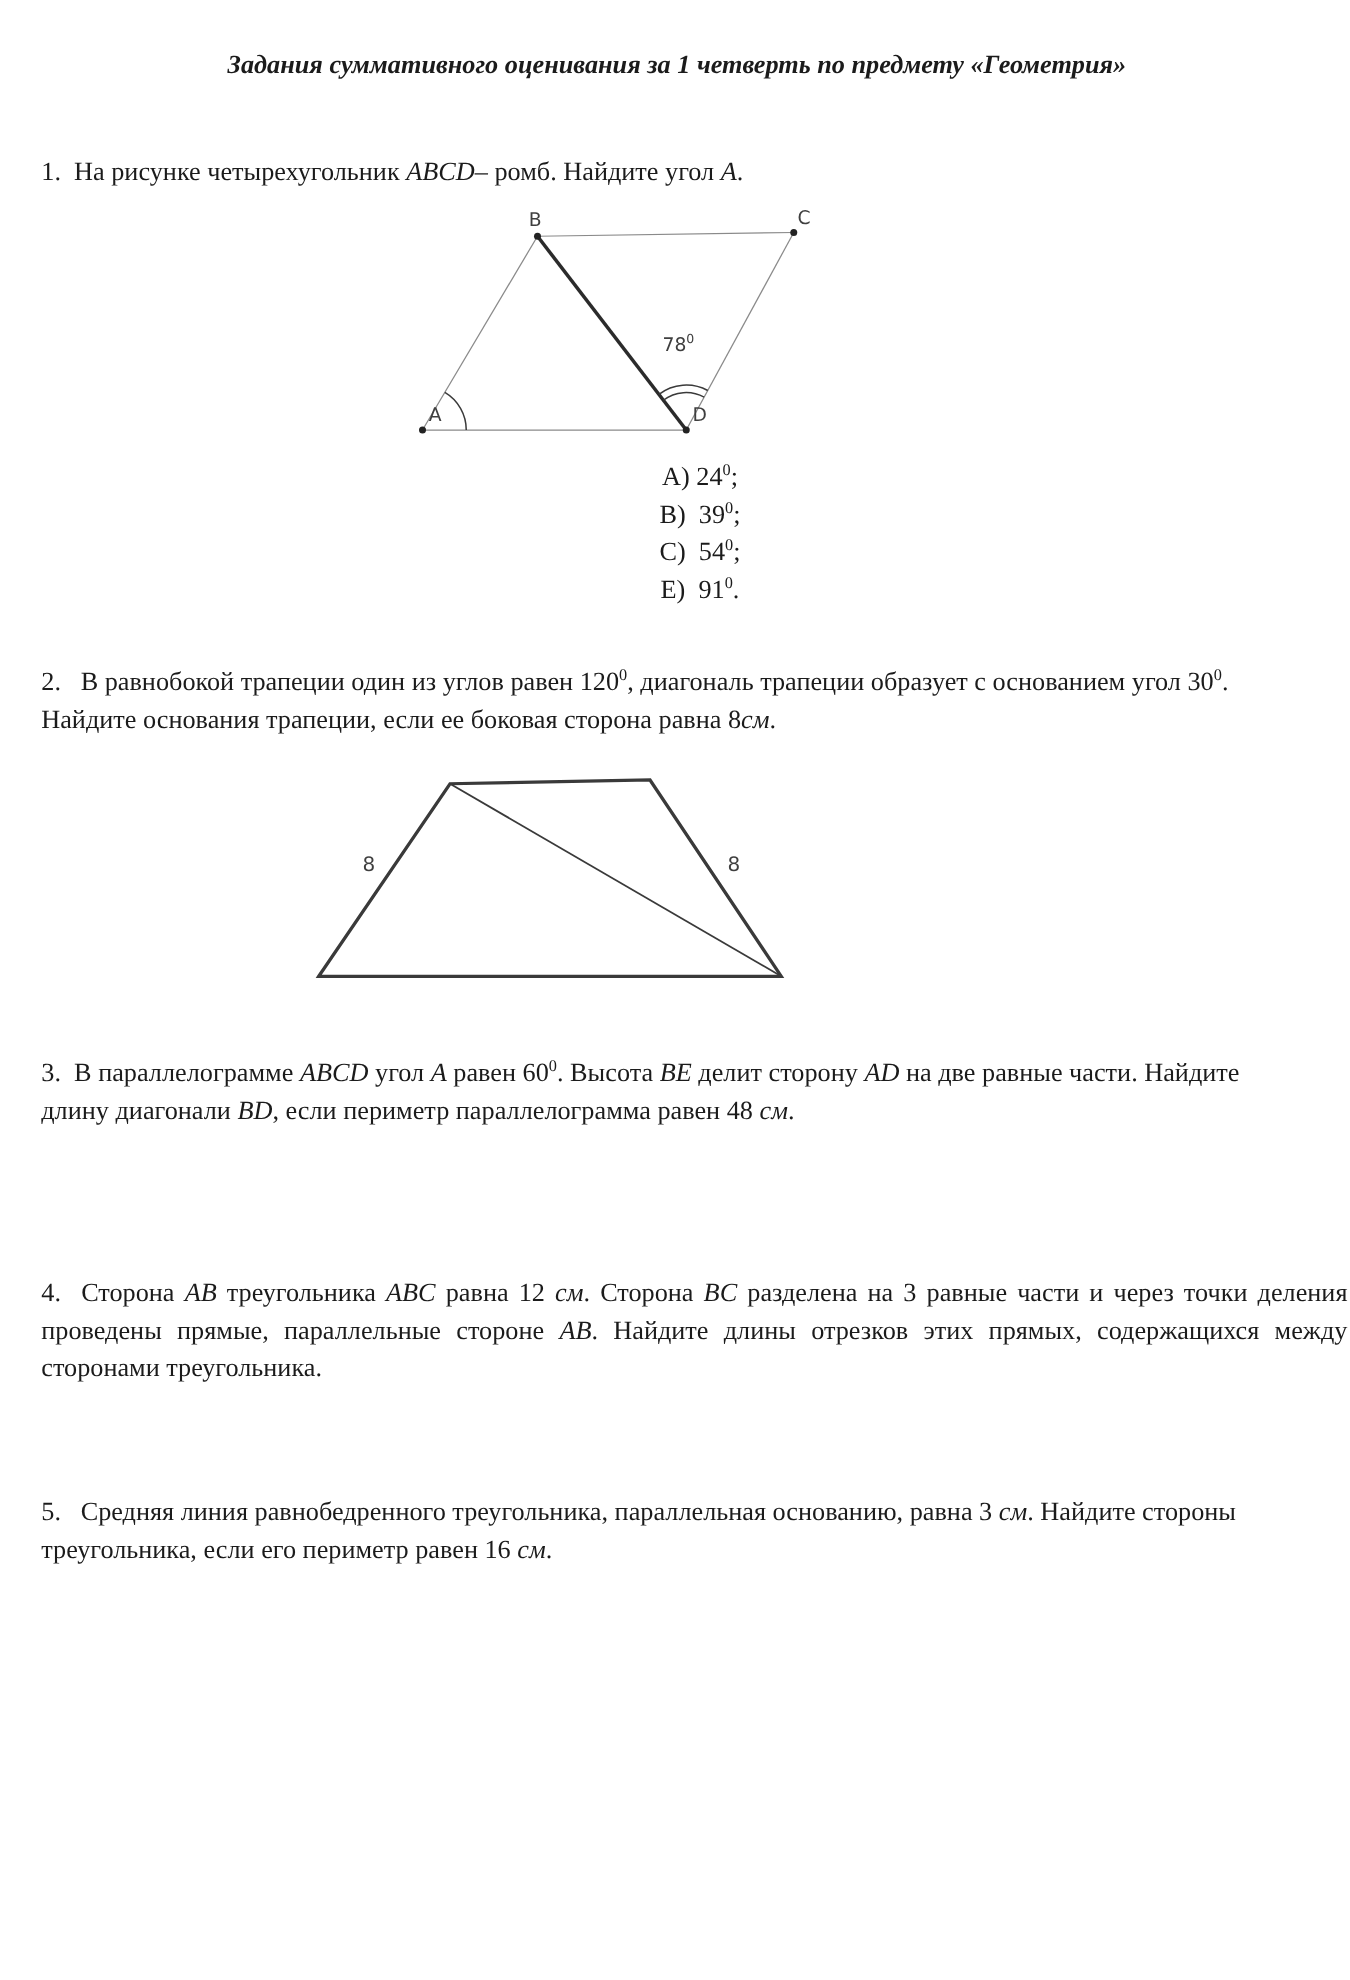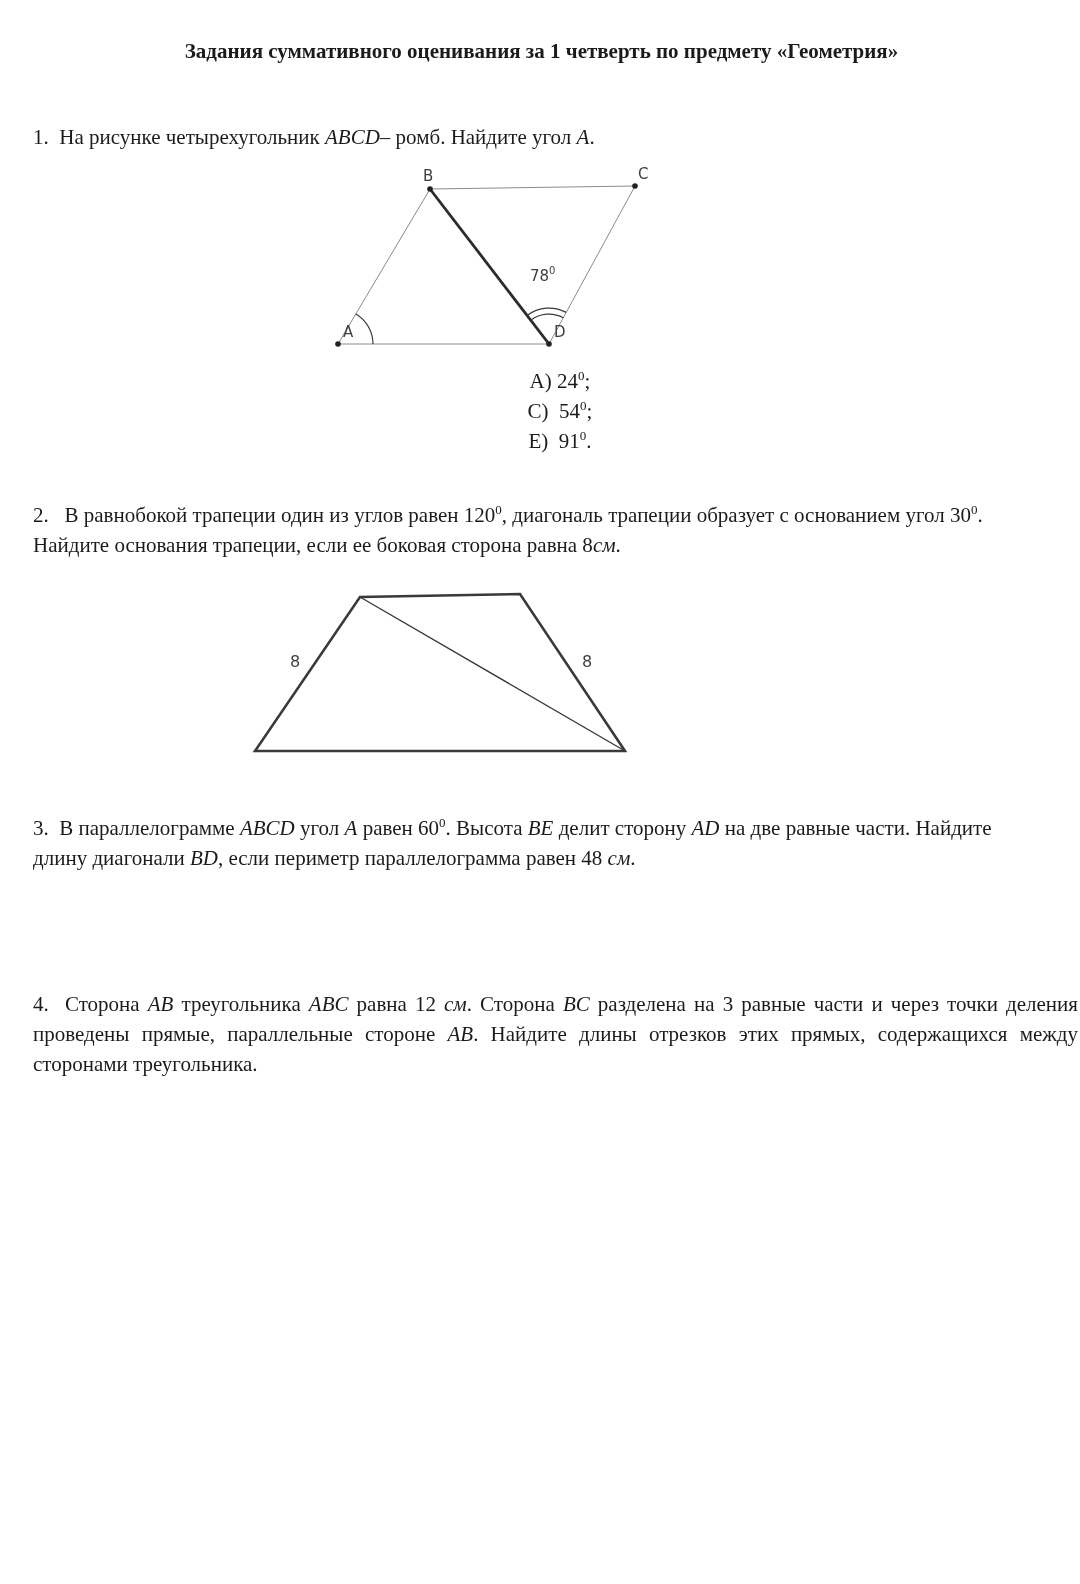--- a/index.html
+++ b/index.html
@@ -19,20 +19,21 @@
     font-size: 21px;
     line-height: 1.42;
     overflow: hidden;
   }
   .doc-title {
     margin: 0 0 58px 0;
     text-align: center;
     font-size: 21px;
     font-weight: bold;
     line-height: 1.3;
+    font-style: italic;
   }
   .problem {
     margin: 0;
     white-space: pre-wrap;
   }
   .it { font-style: italic; }
   sup {
     font-size: 0.62em;
     line-height: 0;
     vertical-align: super;
@@ -90,33 +91,35 @@
       <text x="318" y="20" font-size="15">C</text>
       <text x="23" y="178" font-size="15">A</text>
       <text x="234" y="178" font-size="15">D</text>
 
       <text x="210" y="122" font-size="15" fill="#222222"><tspan>78</tspan><tspan dy="-7" font-size="10">0</tspan></text>
     </svg>
   </div>
 
   <div class="options">
     <div class="option"><span>A) 24</span><sup>0</sup><span>;</span></div>
+    <div class="option"><span>B)  39</span><sup>0</sup><span>;</span></div>
     <div class="option"><span>C)  54</span><sup>0</sup><span>;</span></div>
     <div class="option"><span>E)  91</span><sup>0</sup><span>.</span></div>
   </div>
 
   <p class="problem p2"><span>2.   В равнобокой трапеции один из углов равен 120</span><sup>0</sup><span>, диагональ трапеции образует с основанием угол 30</span><sup>0</sup><span>. Найдите основания трапеции, если ее боковая сторона равна 8</span><span class="it">см</span><span>.</span></p>
 
   <div class="figure fig2">
     <svg width="400" height="185" viewBox="0 0 400 185">
       <path d="M 15 172 L 120 18 L 280 15 L 385 172 Z" fill="none" stroke="#3a3a3a" stroke-width="2.6"></path>
       <line x1="120" y1="18" x2="385" y2="172" stroke="#3a3a3a" stroke-width="1.4"></line>
       <text x="50" y="88" font-size="16" fill="#222222">8</text>
       <text x="342" y="88" font-size="16" fill="#222222">8</text>
     </svg>
   </div>
 
   <p class="problem p3"><span>3.  В параллелограмме </span><span class="it">ABCD</span><span> угол </span><span class="it">A</span><span> равен 60</span><sup>0</sup><span>. Высота </span><span class="it">BE</span><span> делит сторону </span><span class="it">AD</span><span> на две равные части. Найдите длину диагонали </span><span class="it">BD</span><span>, если периметр параллелограмма равен 48 </span><span class="it">см</span><span>.</span></p>
 
   <p class="problem p4"><span>4.  Сторона </span><span class="it">AB</span><span> треугольника </span><span class="it">ABC</span><span> равна 12 </span><span class="it">см</span><span>. Сторона </span><span class="it">BC</span><span> разделена на 3 равные части и через точки деления проведены прямые, параллельные стороне </span><span class="it">AB</span><span>. Найдите длины отрезков этих прямых, содержащихся между сторонами треугольника.</span></p>
 
+  <p class="problem p5"><span>5.   Средняя линия равнобедренного треугольника, параллельная основанию, равна 3 </span><span class="it">см</span><span>. Найдите стороны треугольника, если его периметр равен 16 </span><span class="it">см</span><span>.</span></p>
 
 </div>
 
 </body></html>

